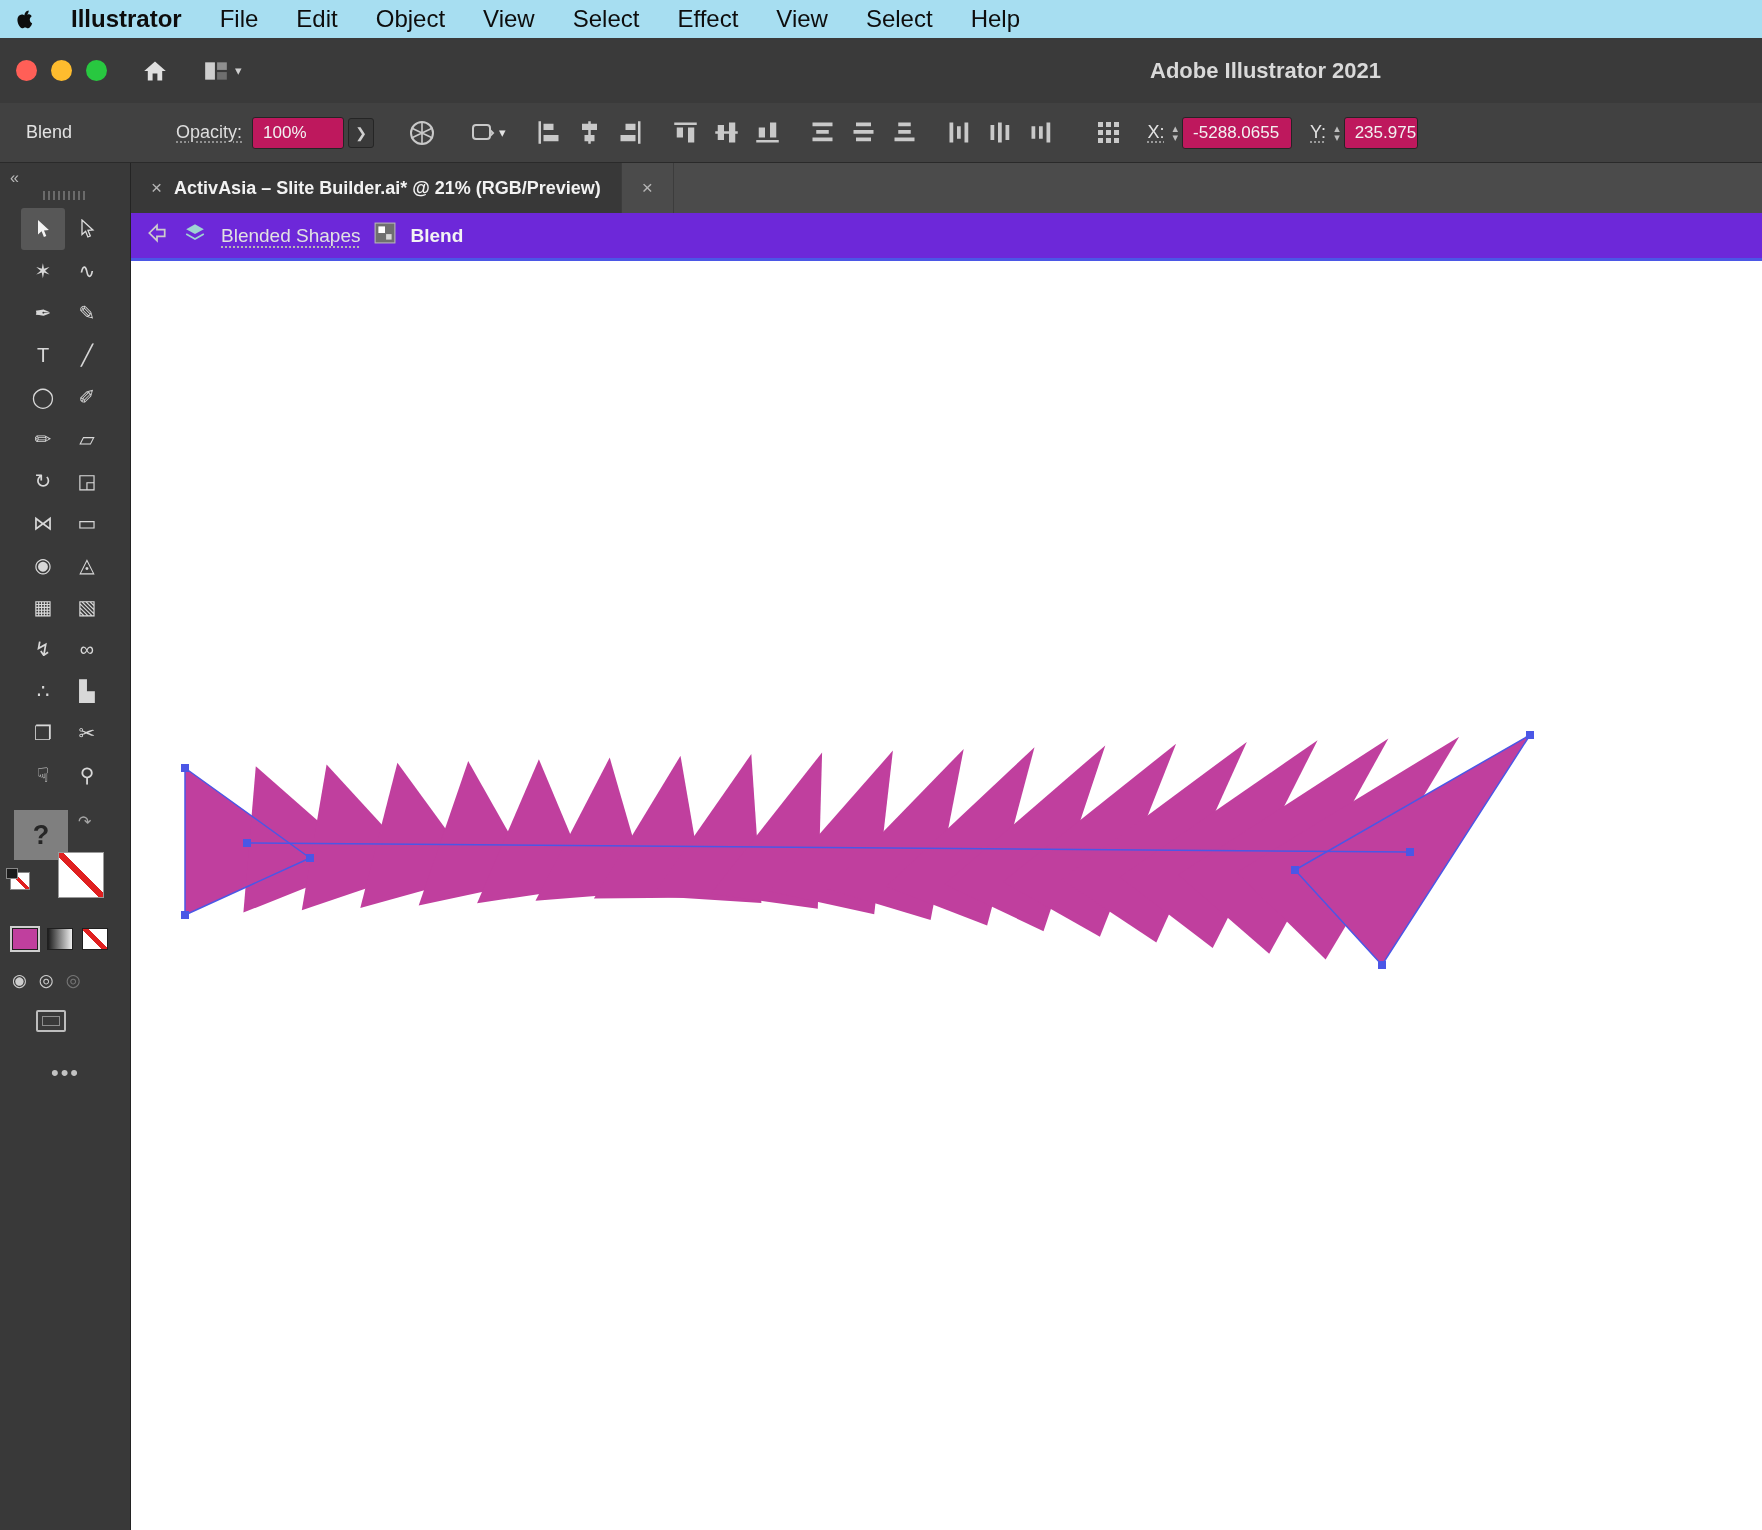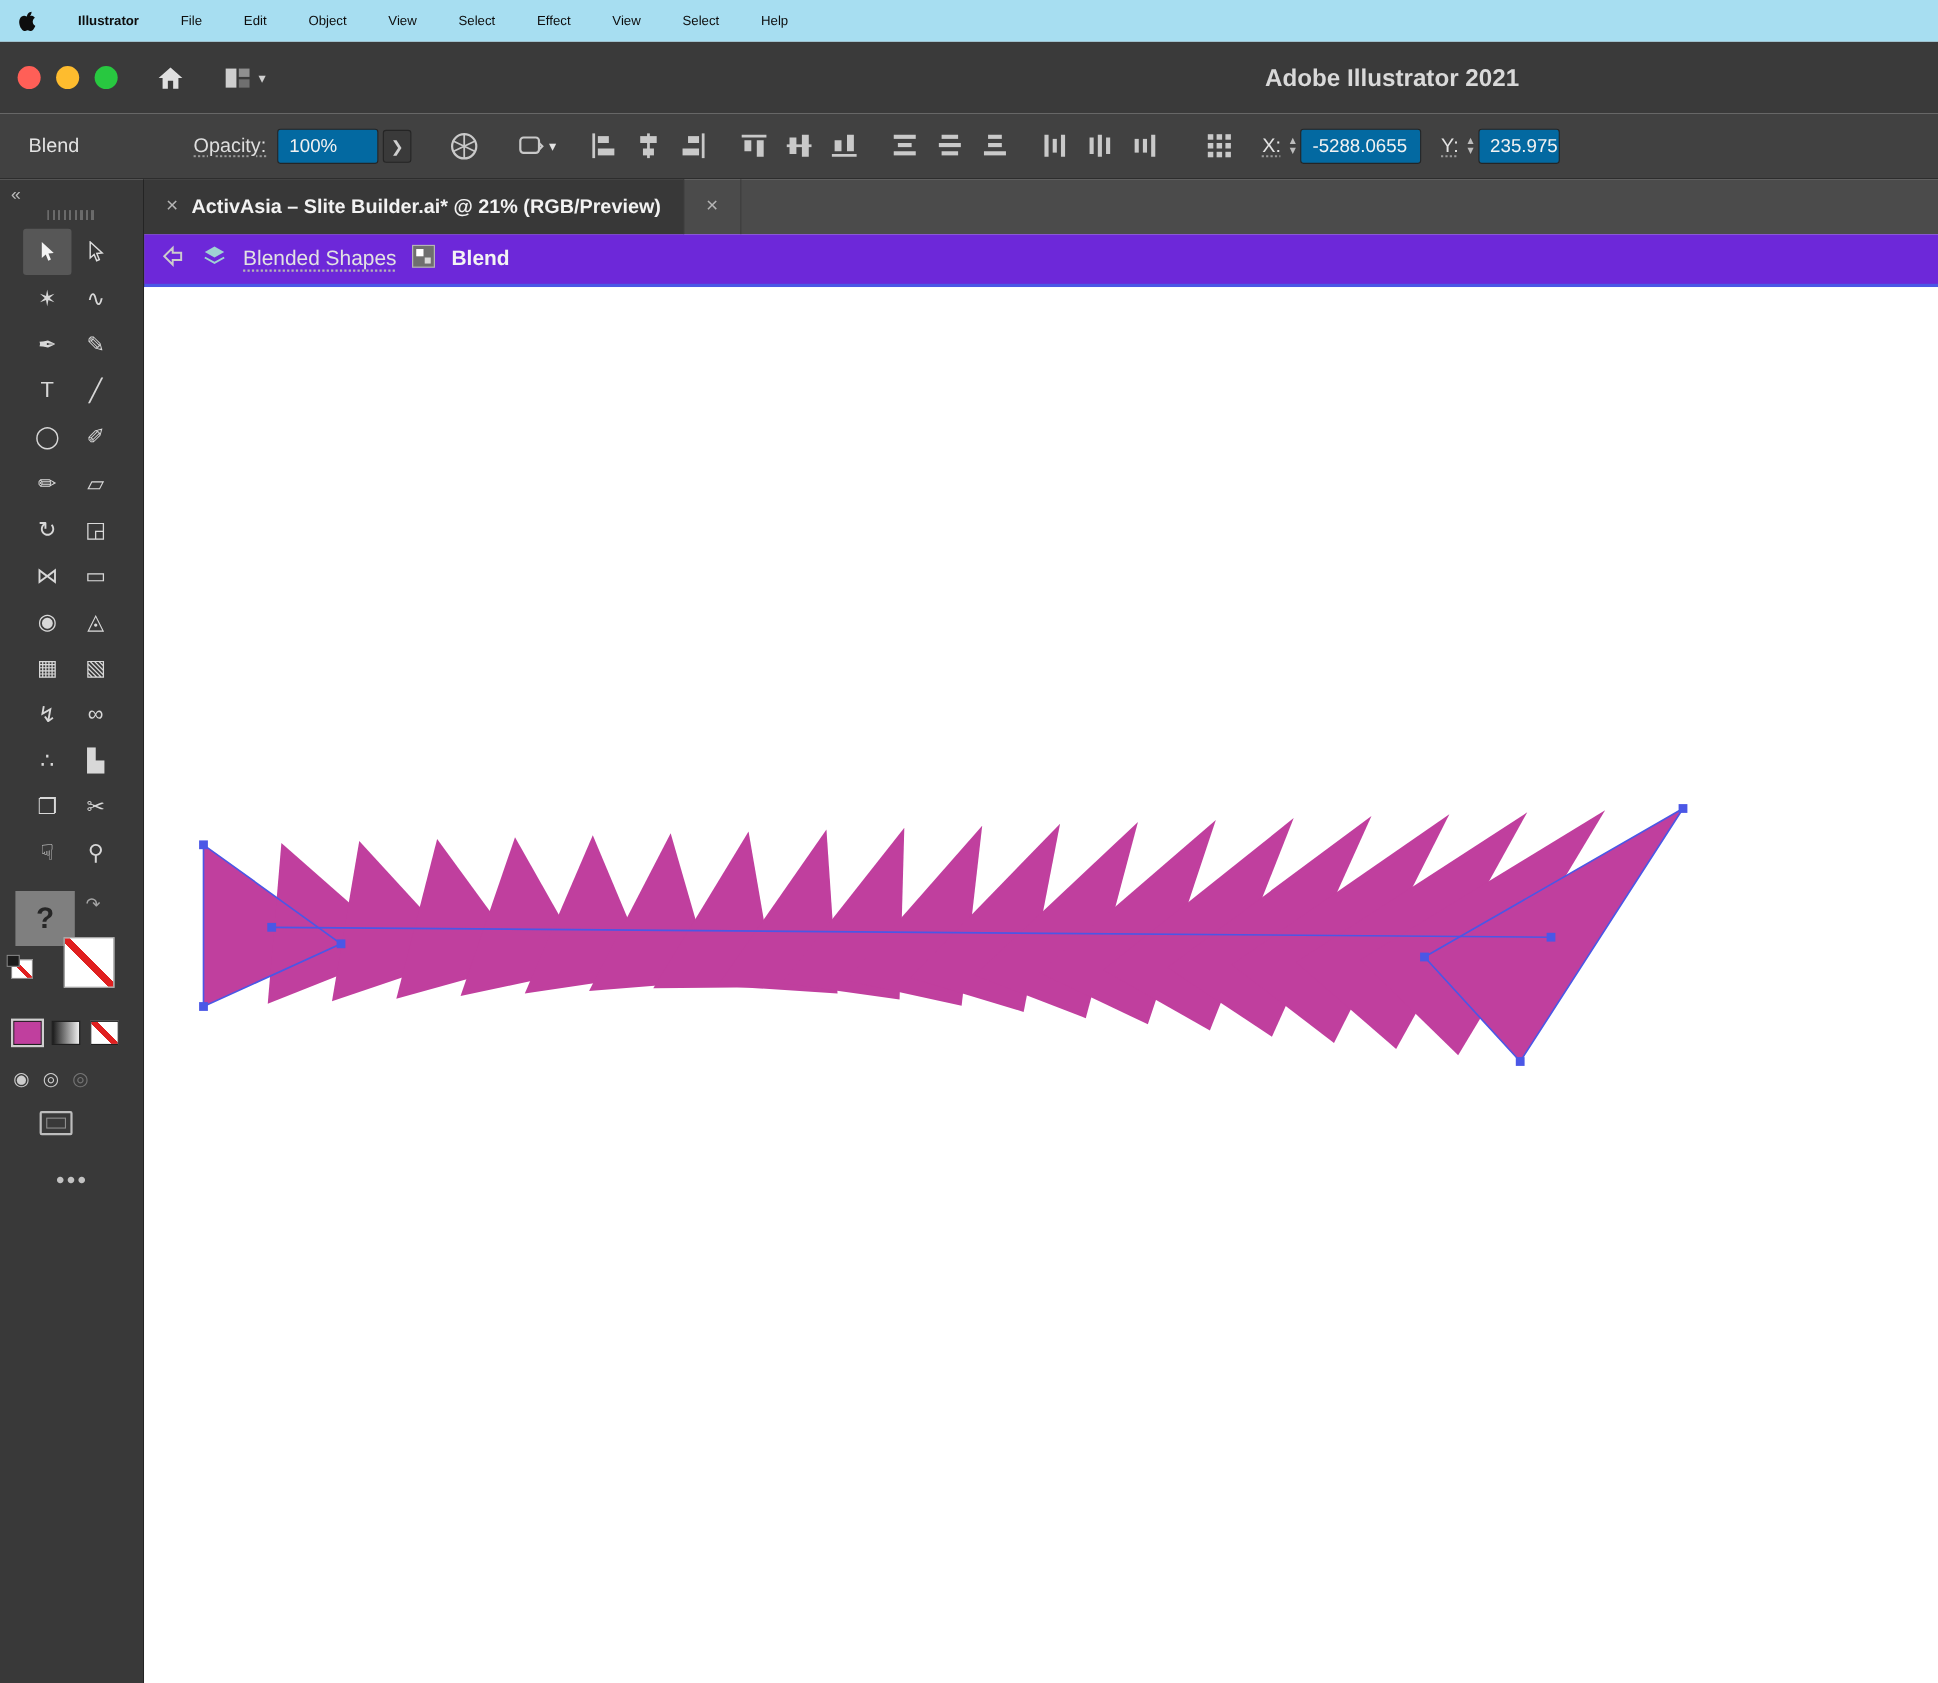--- a/index.html
+++ b/index.html
@@ -3,40 +3,40 @@
 <meta charset="utf-8">
 <style>
   * { margin:0; padding:0; box-sizing:border-box; }
   html,body { width:1762px; height:1530px; overflow:hidden; background:#fff;
     font-family:"Liberation Sans", sans-serif; }
   .page { position:relative; width:1762px; height:1530px; }
 
   
   .menubar { position:absolute; left:0; top:0; width:100%; height:38px;
     background:#a7def1; display:flex; align-items:center; gap:38px;
-    padding-left:16px; font-size:12px; color:#0d0d0d; }
+    padding-left:16px; font-size:24px; color:#0d0d0d; }
   .menubar .apple { display:flex; align-items:center; }
   .menubar .app-name { font-weight:bold; }
 
   
   .titlebar { position:absolute; left:0; top:38px; width:100%; height:65px;
     background:#3a3a3a; display:flex; align-items:center; }
   .traffic { display:flex; gap:14px; margin-left:16px; }
   .light { width:21px; height:21px; border-radius:50%; }
   .light.red{ background:#ff5f57; } .light.yellow{ background:#febc2e; } .light.green{ background:#28c840; }
   .tb-icon { margin-left:36px; display:flex; align-items:center; gap:6px; color:#cfcfcf; }
   .tb-title { position:absolute; left:1150px; color:#d9d9d9; font-size:22px; font-weight:bold; }
 
   
   .controlbar { position:absolute; left:0; top:103px; width:100%; height:60px;
     background:#414141; border-bottom:1px solid #2a2a2a; display:flex; align-items:center;
     color:#e3e3e3; font-size:18px; }
   .cb-sel { margin-left:26px; width:150px; }
   .cb-label { text-decoration:underline dotted #9a9a9a; text-underline-offset:4px; margin-right:10px; color:#dedede; }
-  .field { background:#0369a1; border:1px solid #252525; border-radius:3px; color:#f2f2f2;
+  .field { background:#be185d; border:1px solid #252525; border-radius:3px; color:#f2f2f2;
     padding:5px 10px; font-size:17px; }
   .op-field { width:92px; }
   .chev-btn { width:26px; height:30px; background:#3a3a3a; border:1px solid #252525; border-radius:3px;
     color:#cfcfcf; display:flex; align-items:center; justify-content:center; margin-left:4px; font-size:14px; }
   .cb-icon { margin-left:34px; display:flex; align-items:center; }
   .icon-group { display:flex; gap:16px; margin-left:30px; }
   .ai { width:25px; height:25px; fill:#c9c9c9; }
   .stepper { display:flex; flex-direction:column; line-height:9px; font-size:11px; color:#bdbdbd; margin:0 4px 0 8px; }
   .xy-label { text-decoration:underline dotted #9a9a9a; text-underline-offset:4px; }
   .x-field { width:110px; } .y-field { width:74px; }

